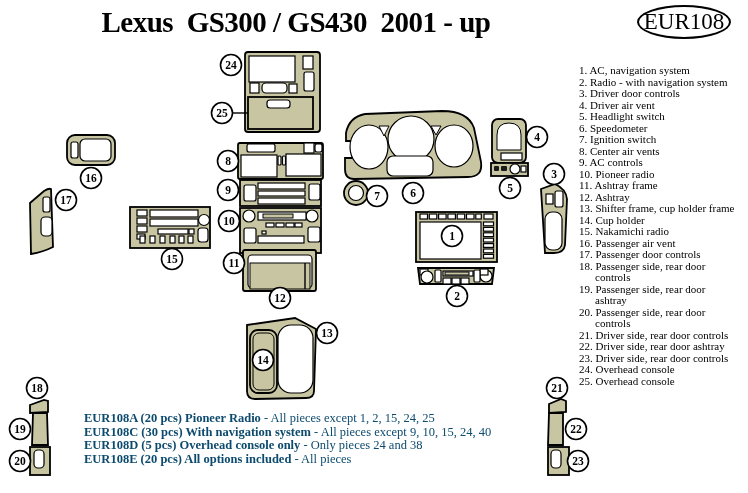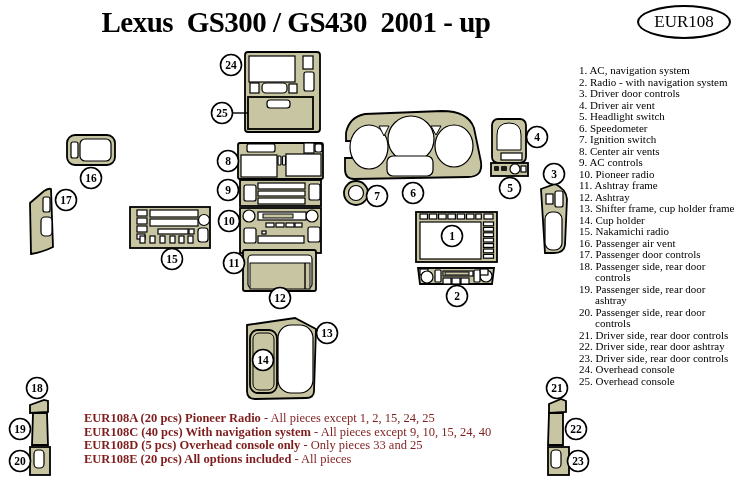--- a/index.html
+++ b/index.html
@@ -9,30 +9,30 @@
     font-family:"Liberation Serif", serif; overflow:hidden;padding-left:48px;
   }
   .title {
     position:absolute; left:36px; top:6px; width:520px; text-align:center;
     font-size:29px; font-weight:bold; letter-spacing:-0.5px; white-space:pre; color:#000;
   }
   .badge {
     position:absolute; left:637px; top:5px; width:94px; height:34px;
     border:2px solid var(--outline); border-radius:50%;
     display:flex; align-items:center; justify-content:center;
-    font-size:17px; color:#000; background:#fff; box-sizing:border-box;
+    font-size:23px; color:#000; background:#fff; box-sizing:border-box;
   }
   .legend {
     position:absolute; left:579px; top:65px; width:178px;
     font-size:11px; line-height:11.5px; color:#000;
   }
   .legend .li { padding-left:16px; text-indent:-16px; white-space:pre-wrap; }
   .products {
     position:absolute; left:84px; top:412px;
-    font-size:12.5px; line-height:13.7px; color:#7f1d1d; white-space:nowrap;
+    font-size:12.5px; line-height:13.7px; color:#0c4a6e; white-space:nowrap;
   }
   .products b { font-weight:bold; }
   svg.diagram { position:absolute; left:0; top:0; }
   .tan  { fill:var(--panel); stroke:var(--outline); }
   .wht  { fill:#ffffff; stroke:var(--outline); stroke-width:1.2; }
   .dk   { fill:#1a1a1a; stroke:none; }
   .s1 { stroke-width:1; } .s2 { stroke-width:1.8; }
   .ln { stroke:var(--outline); stroke-width:1.4; }
   .co { fill:#ffffff; stroke:var(--outline); stroke-width:1.6; }
   .co-num {
@@ -361,18 +361,18 @@
 controls</div>
     <div class="li">21. Driver side, rear door controls</div>
     <div class="li">22. Driver side, rear door ashtray</div>
     <div class="li">23. Driver side, rear door controls</div>
     <div class="li">24. Overhead console</div>
     <div class="li">25. Overhead console</div>
   </div>
 
   <div class="products">
     <div class="pl"><b>EUR108A (20 pcs) Pioneer Radio</b><span> - All pieces except 1, 2, 15, 24, 25</span></div>
-    <div class="pl"><b>EUR108C (40 pcs) With navigation system</b><span> - All pieces except 9, 10, 15, 24, 40</span></div>
-    <div class="pl"><b>EUR108D (5 pcs) Overhead console only</b><span> - Only pieces 33 and 25</span></div>
+    <div class="pl"><b>EUR108C (30 pcs) With navigation system</b><span> - All pieces except 9, 10, 15, 24, 40</span></div>
+    <div class="pl"><b>EUR108D (5 pcs) Overhead console only</b><span> - Only pieces 24 and 38</span></div>
     <div class="pl"><b>EUR108E (20 pcs) All options included</b><span> - All pieces</span></div>
   </div>
 
 </div>
 
 </body></html>

